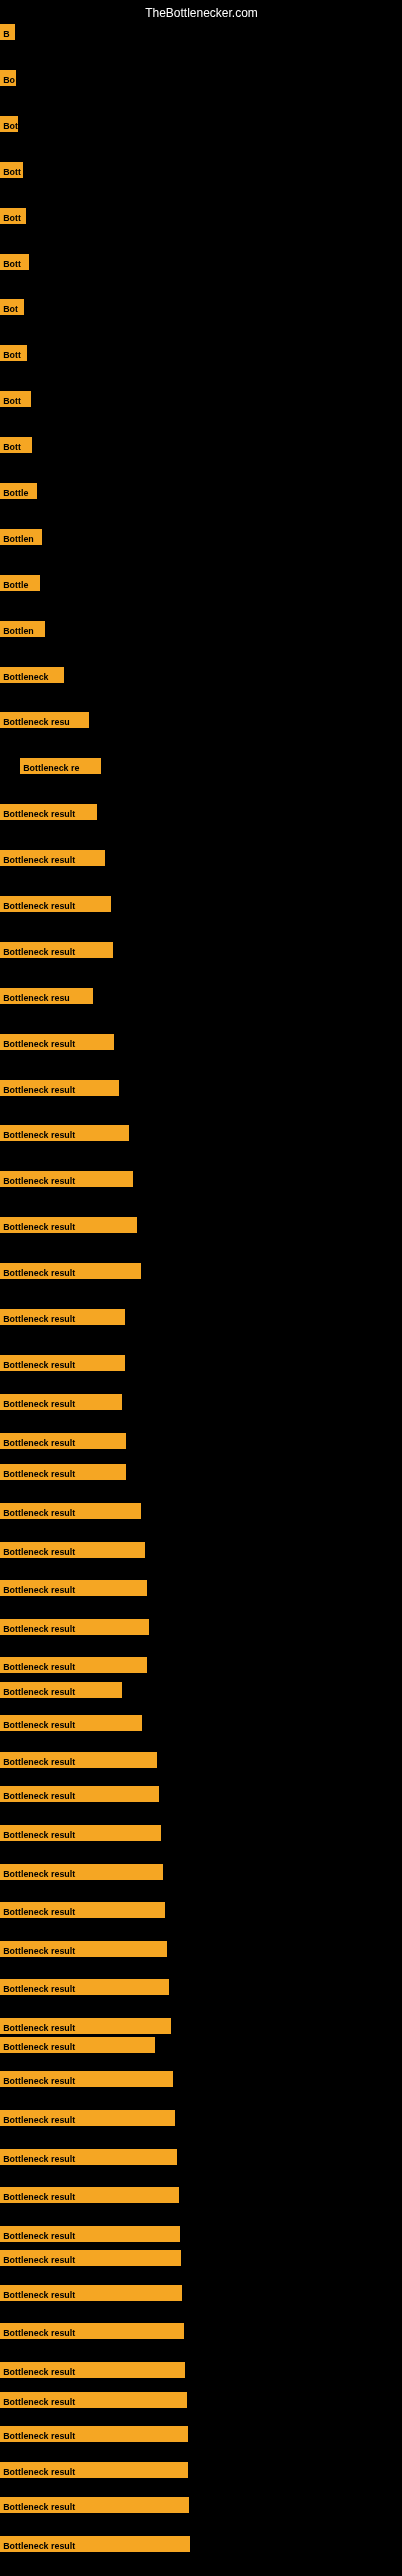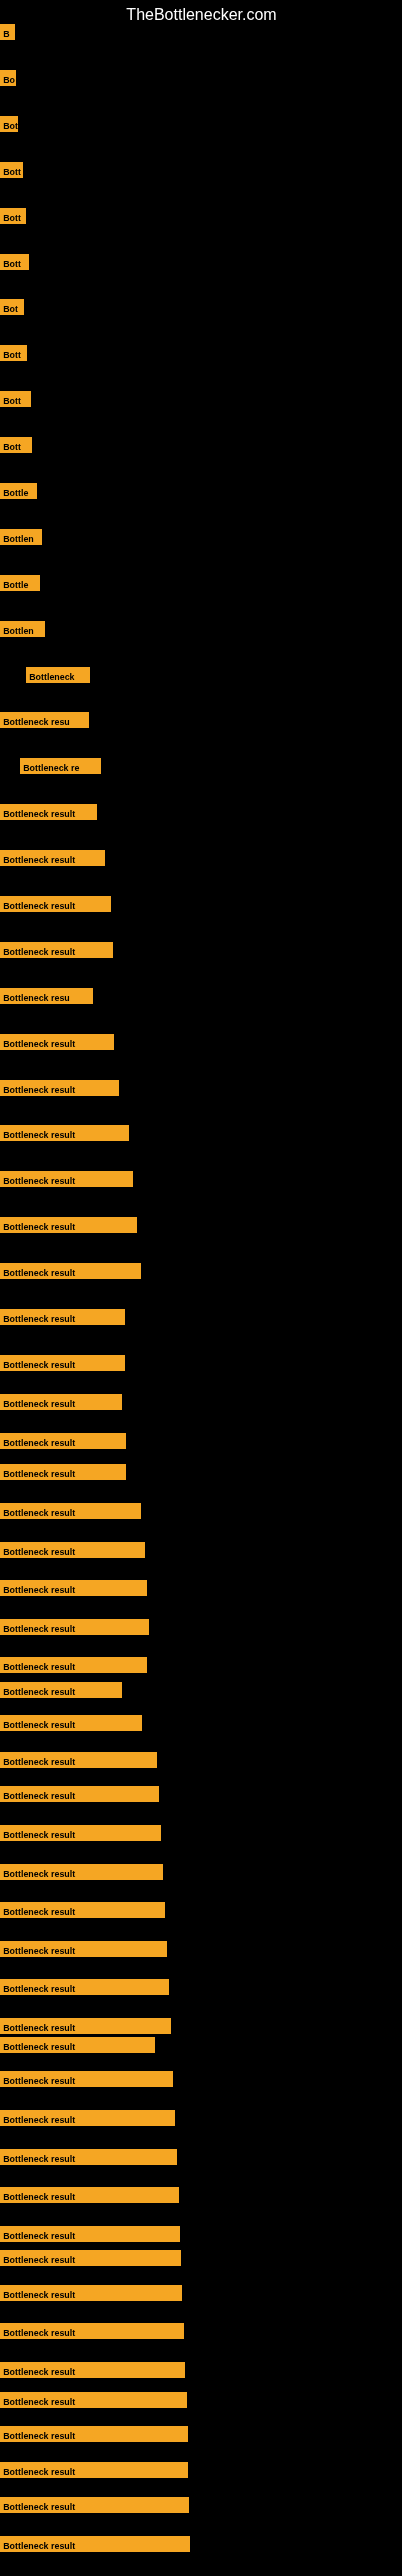--- a/index.html
+++ b/index.html
@@ -15,21 +15,21 @@
       font-family: Arial, sans-serif;
       position: relative;
     }
 
     .site-title {
       position: absolute;
       top: 6.4px;
       left: 50%;
       transform: translateX(-50%);
       color: #ffffff;
-      font-size: 16px;
+      font-size: 12px;
       white-space: nowrap;
     }
 
     .bar-container {
       position: absolute;
       left: 0;
     }
 
     .bar {
       background-color: #f5a623;
@@ -57,21 +57,21 @@
     <div class="bar-container" style="top: 208px; left: 0px;"><div class="bar" style="width: 26px;">Bott</div></div>
     <div class="bar-container" style="top: 254px; left: 0px;"><div class="bar" style="width: 29px;">Bott</div></div>
     <div class="bar-container" style="top: 299px; left: 0px;"><div class="bar" style="width: 24px;">Bot</div></div>
     <div class="bar-container" style="top: 345px; left: 0px;"><div class="bar" style="width: 27px;">Bott</div></div>
     <div class="bar-container" style="top: 391px; left: 0px;"><div class="bar" style="width: 31px;">Bott</div></div>
     <div class="bar-container" style="top: 437px; left: 0px;"><div class="bar" style="width: 32px;">Bott</div></div>
     <div class="bar-container" style="top: 483px; left: 0px;"><div class="bar" style="width: 37px;">Bottle</div></div>
     <div class="bar-container" style="top: 529px; left: 0px;"><div class="bar" style="width: 42px;">Bottlen</div></div>
     <div class="bar-container" style="top: 575px; left: 0px;"><div class="bar" style="width: 40px;">Bottle</div></div>
     <div class="bar-container" style="top: 621px; left: 0px;"><div class="bar" style="width: 45px;">Bottlen</div></div>
-    <div class="bar-container" style="top: 667px; left: 0px; padding-left: 26px;"><div class="bar" style="width: 64px;">Bottleneck</div></div>
+    <div class="bar-container" style="top: 667px; left: 0px;"><div class="bar" style="width: 64px;">Bottleneck</div></div>
     <div class="bar-container" style="top: 712px; left: 0px;"><div class="bar" style="width: 89px;">Bottleneck resu</div></div>
     <div class="bar-container" style="top: 758px; left: 0px; margin-left: 20px;"><div class="bar" style="width: 81px;">Bottleneck re</div></div>
     <div class="bar-container" style="top: 804px; left: 0px;"><div class="bar" style="width: 97px;">Bottleneck result</div></div>
     <div class="bar-container" style="top: 850px; left: 0px;"><div class="bar" style="width: 105px;">Bottleneck result</div></div>
     <div class="bar-container" style="top: 896px; left: 0px;"><div class="bar" style="width: 111px;">Bottleneck result</div></div>
     <div class="bar-container" style="top: 942px; left: 0px;"><div class="bar" style="width: 113px;">Bottleneck result</div></div>
     <div class="bar-container" style="top: 988px; left: 0px;"><div class="bar" style="width: 93px;">Bottleneck resu</div></div>
     <div class="bar-container" style="top: 1034px; left: 0px;"><div class="bar" style="width: 114px;">Bottleneck result</div></div>
     <div class="bar-container" style="top: 1080px; left: 0px;"><div class="bar" style="width: 119px;">Bottleneck result</div></div>
     <div class="bar-container" style="top: 1125px; left: 0px;"><div class="bar" style="width: 129px;">Bottleneck result</div></div>

